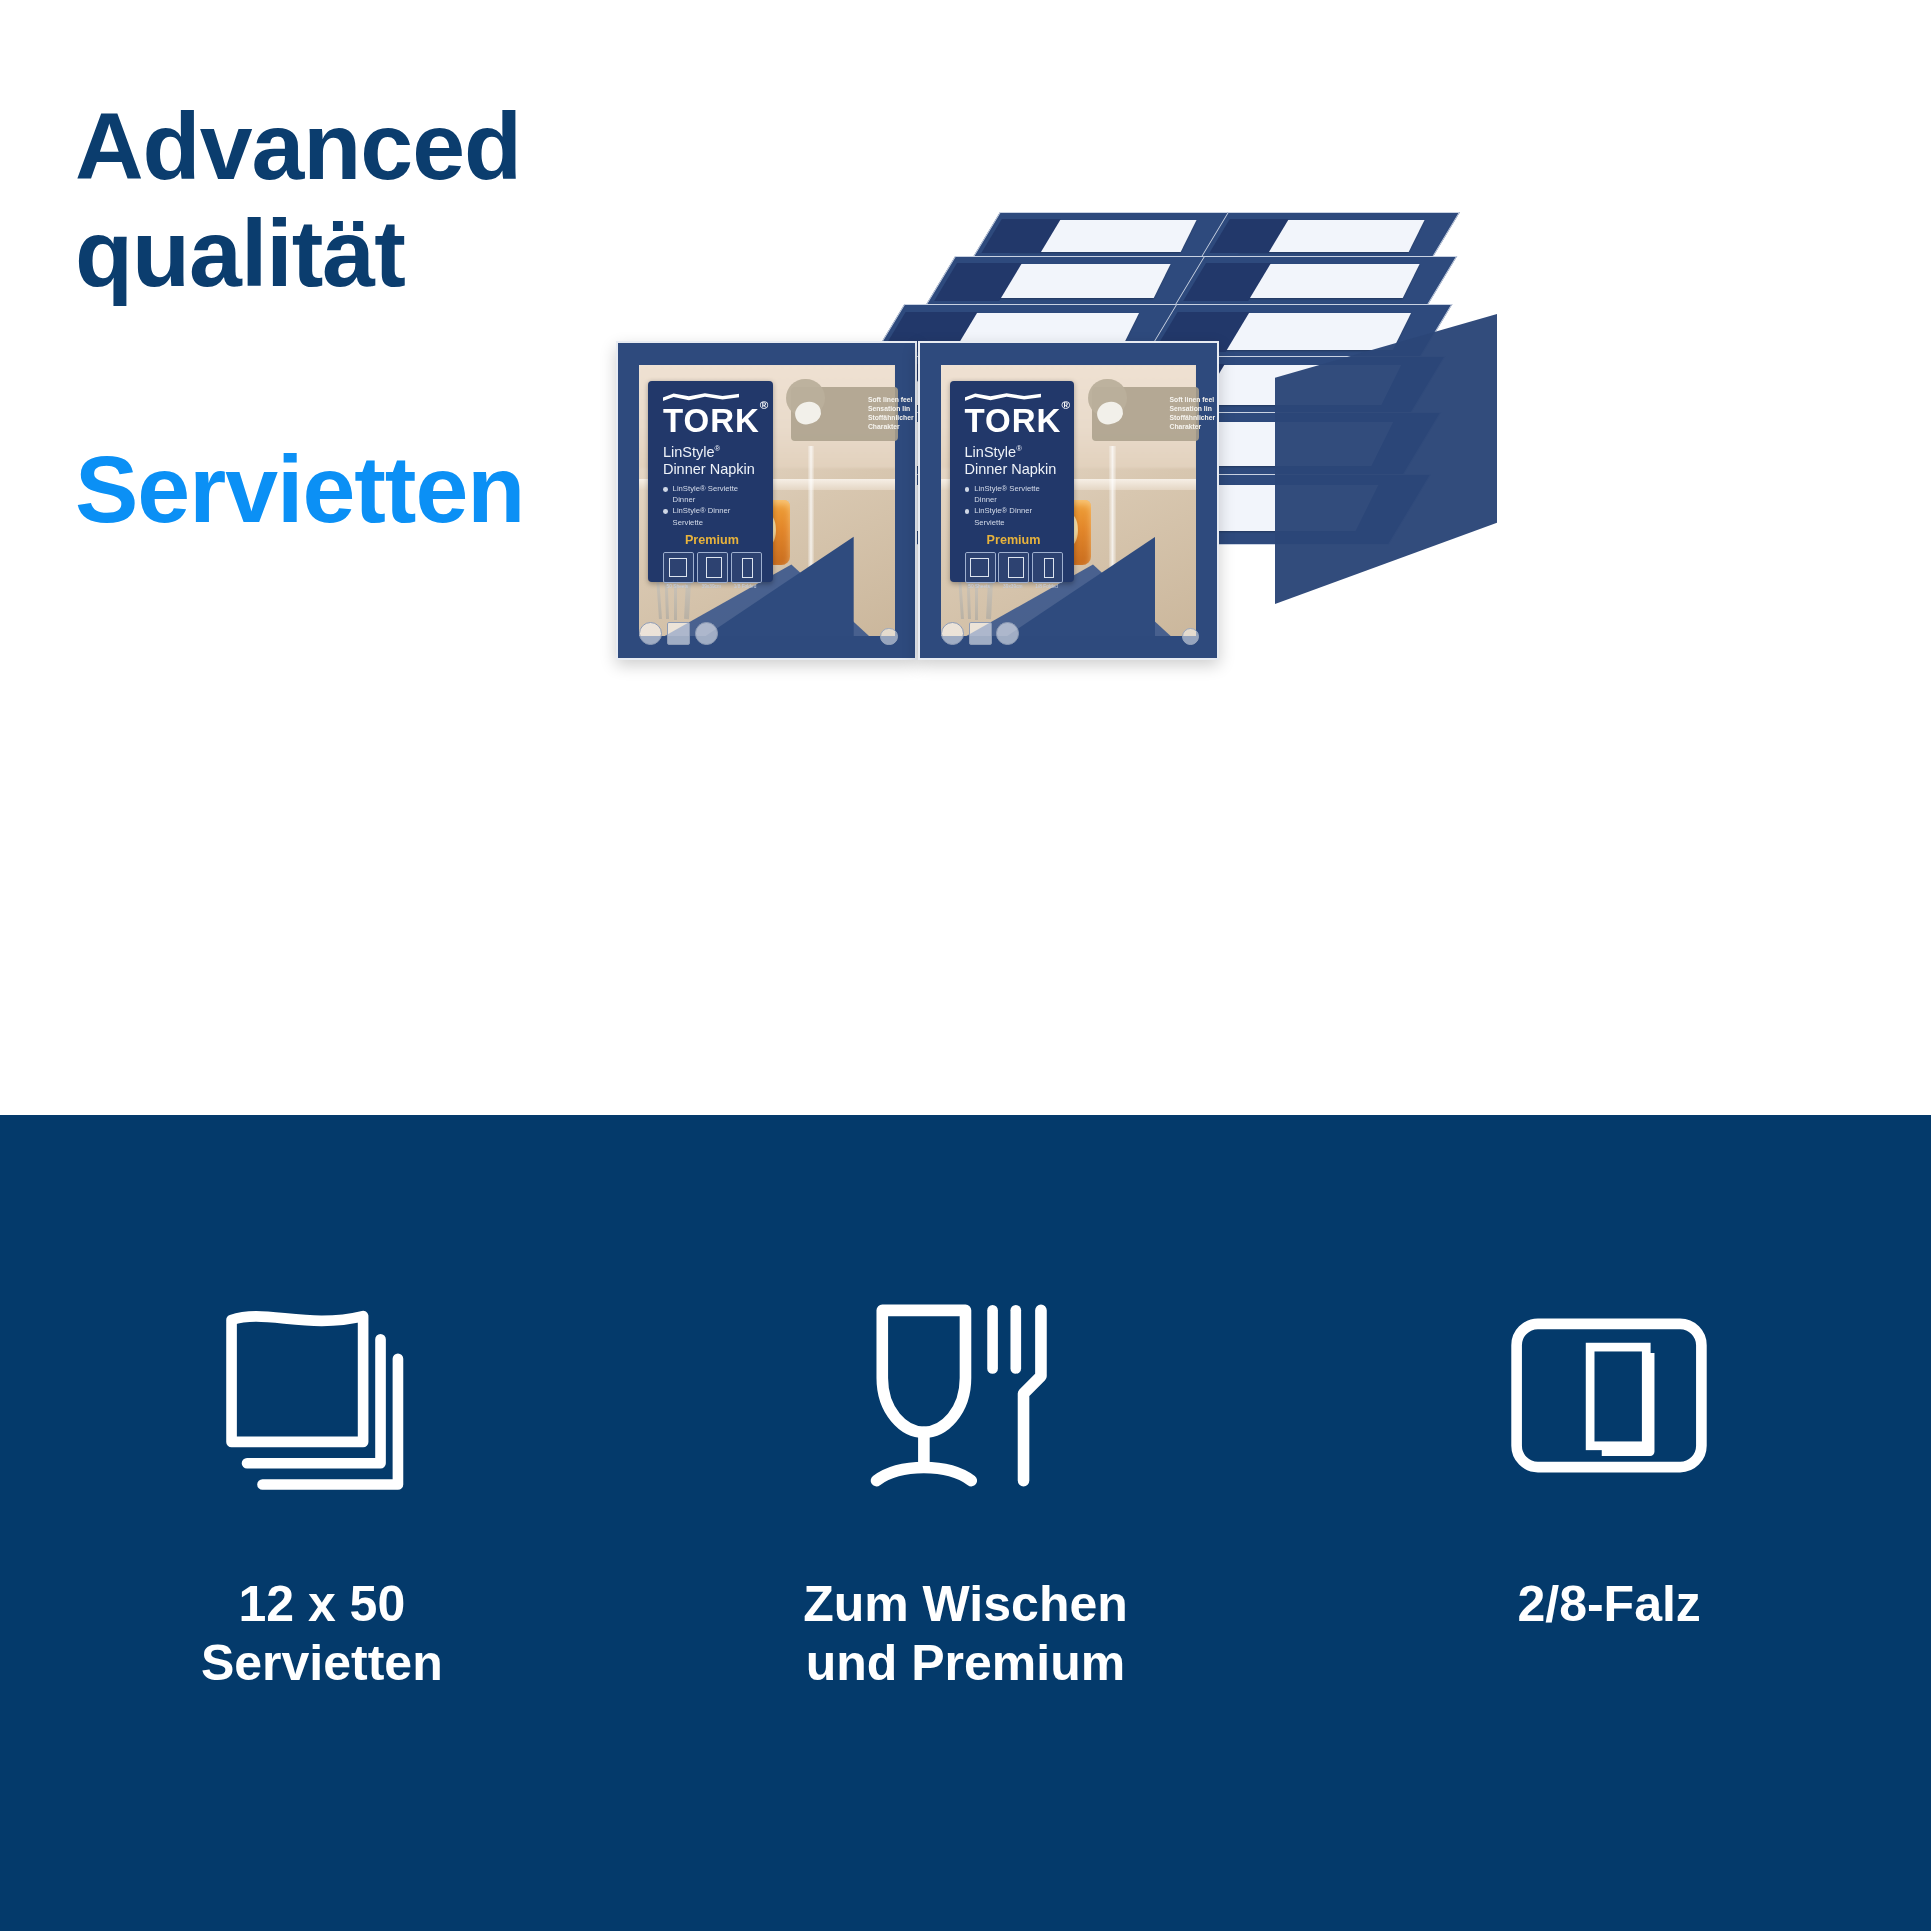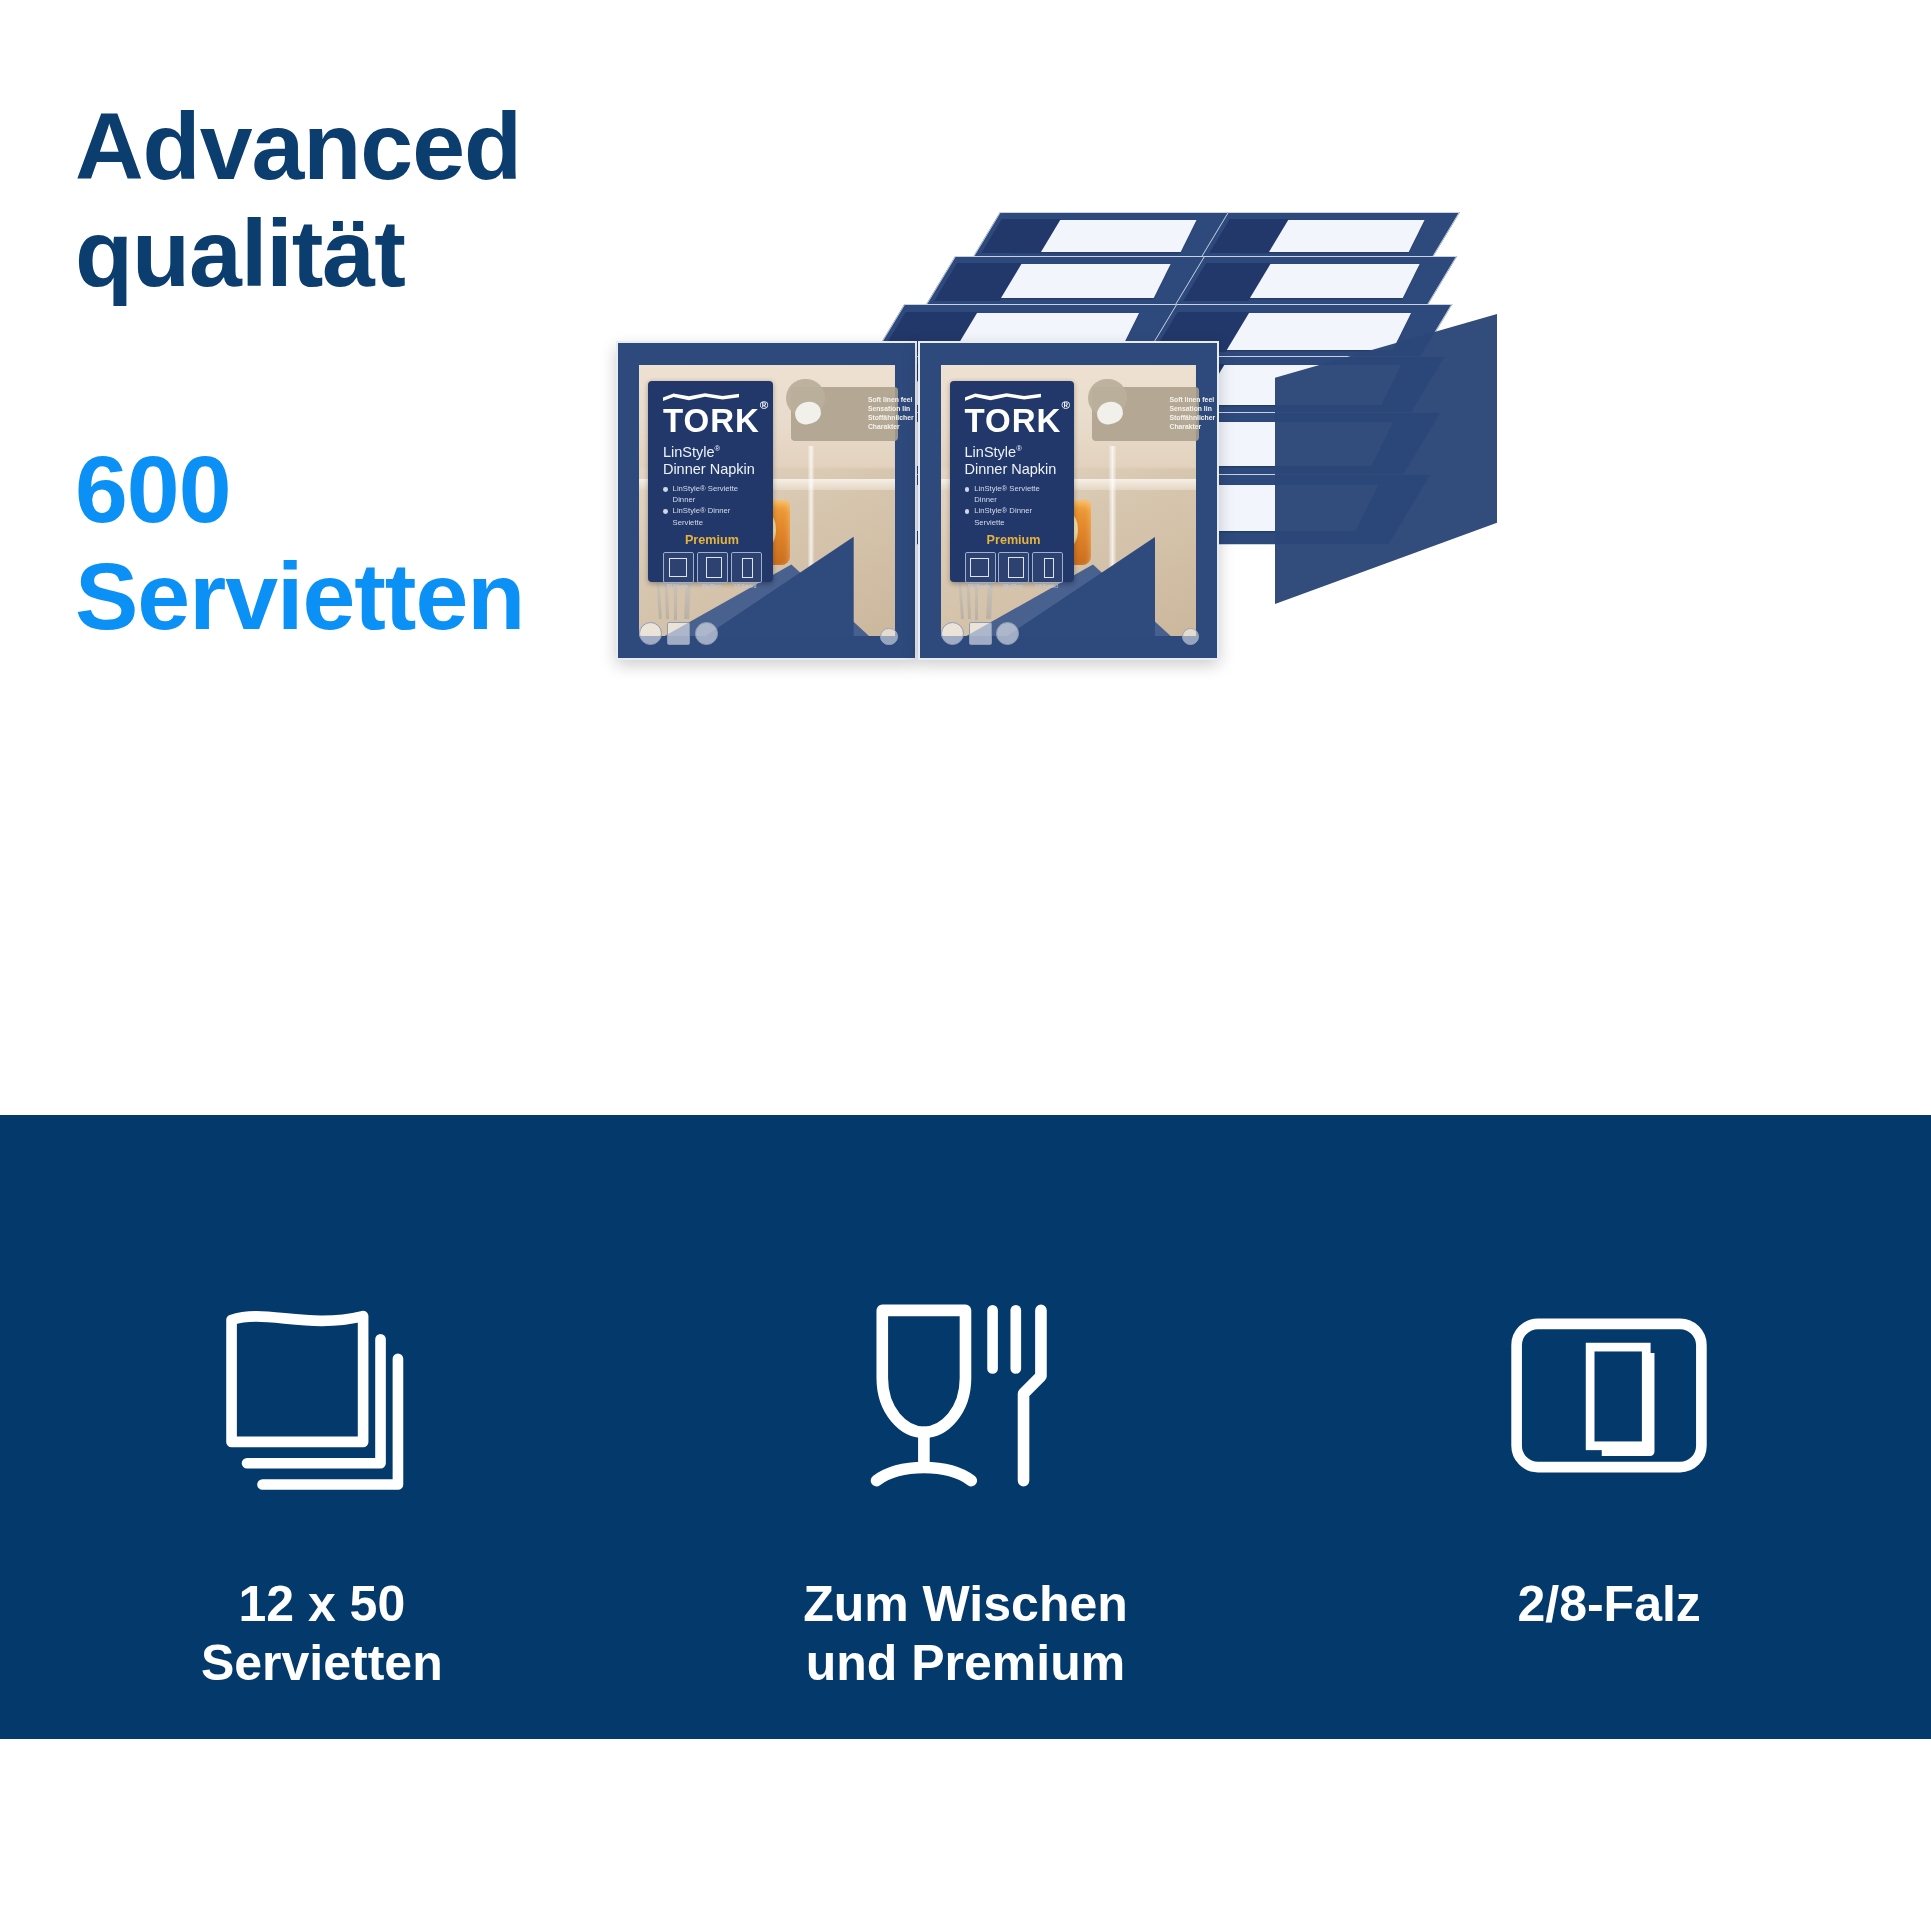--- a/index.html
+++ b/index.html
@@ -201,21 +201,21 @@
   }
   .cert.round{border-radius:50%;}
   .barcode-dot{
     position:absolute;right:6%;bottom:4%;width:15.4px;height:15.4px;
     border-radius:50%;background:rgba(255,255,255,.5);
     border:1px solid #9aa7bd;
   }
 
   
   .bottom-section{
-    position:absolute;left:0;top:1115px;width:1931px;height:624px;
+    position:absolute;left:0;top:1115px;width:1931px;height:816px;
     background:#043a6b;
   }
   .feature-row{
     position:absolute;left:0;top:159px;width:1931px;
     display:flex;
   }
   .feature{
     width:33.3333%;
     display:flex;flex-direction:column;align-items:center;
   }
@@ -234,21 +234,20 @@
 <div class="page">
 
   <div class="top-section">
 
     <div class="headline-block">
       <div class="headline-1">Advanced</div>
       <div class="headline-1">qualität</div>
     </div>
 
     <div class="headline-2">
-      <span class="hl-blue">600</span>
       <span class="hl-blue">Servietten</span>
     </div>
 
     <div class="product-stack">
 
       <div class="pack-top" style="left:386px;top:13.5px;width:232px;height:50px;transform:skewX(-31deg);">
         <div class="leaflet" style="left:14%;top:14%;width:74%;height:66%;transform:skewX(6deg);"></div>
         <div class="mini-label" style="left:2%;top:12%;width:26%;height:72%;"></div>
       </div>
       <div class="pack-top" style="left:614px;top:13.5px;width:232px;height:50px;transform:skewX(-31deg);">

